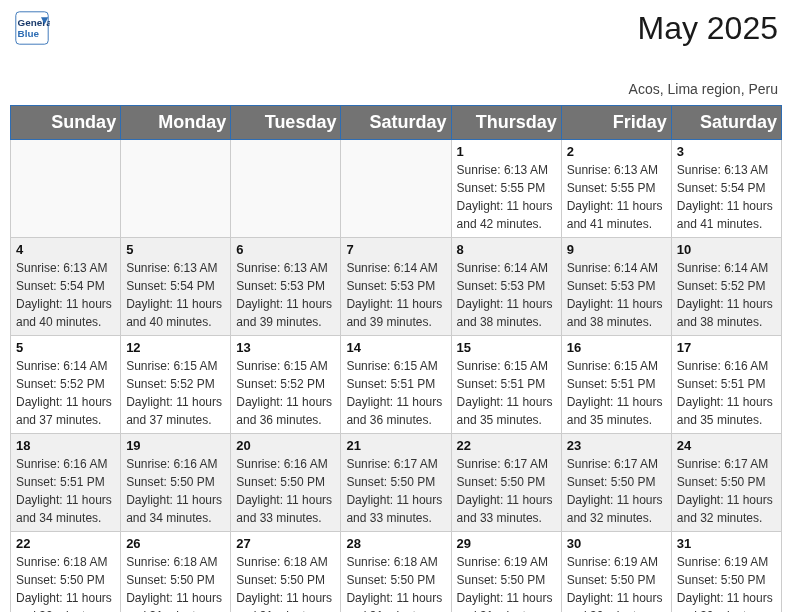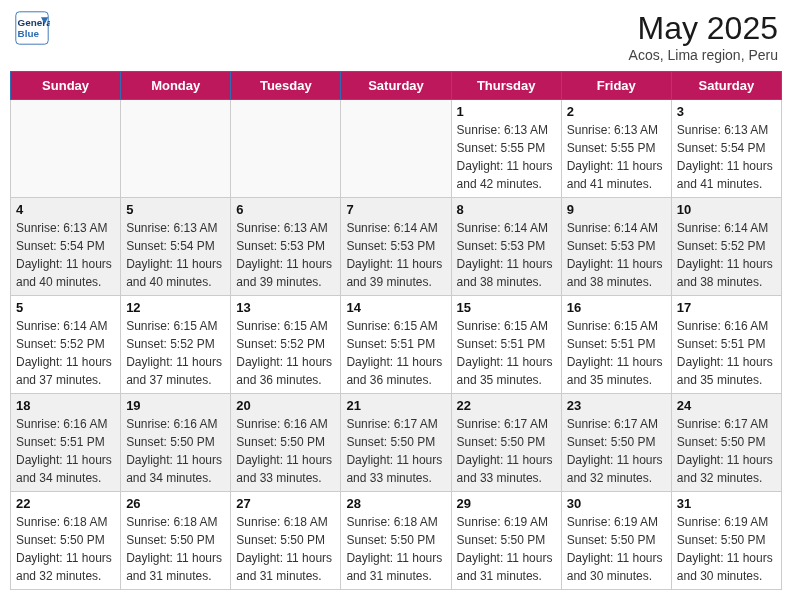--- a/index.html
+++ b/index.html
@@ -30,33 +30,34 @@
       text-align: right;
     }
     .month-title {
       font-size: 32px;
       font-weight: normal;
       color: #1a1a1a;
     }
     .location {
       font-size: 14px;
       color: #444;
+      margin-top: 34px;
     }
     table {
       width: 100%;
       border-collapse: collapse;
       table-layout: fixed;
     }
     thead th {
-      background-color: #be185d;
+      background-color: #737373;
       color: #fff;
-      font-size: 13px;
+      font-size: 18px;
       font-weight: bold;
       padding: 6px 4px;
-      text-align: center;
+      text-align: right;
       border: 1px solid #2e6db4;
     }
     td {
       border: 1px solid #ccc;
       vertical-align: top;
       padding: 4px 5px;
       font-size: 10.5px;
       color: #222;
       height: 90px;
       background: #fff;

